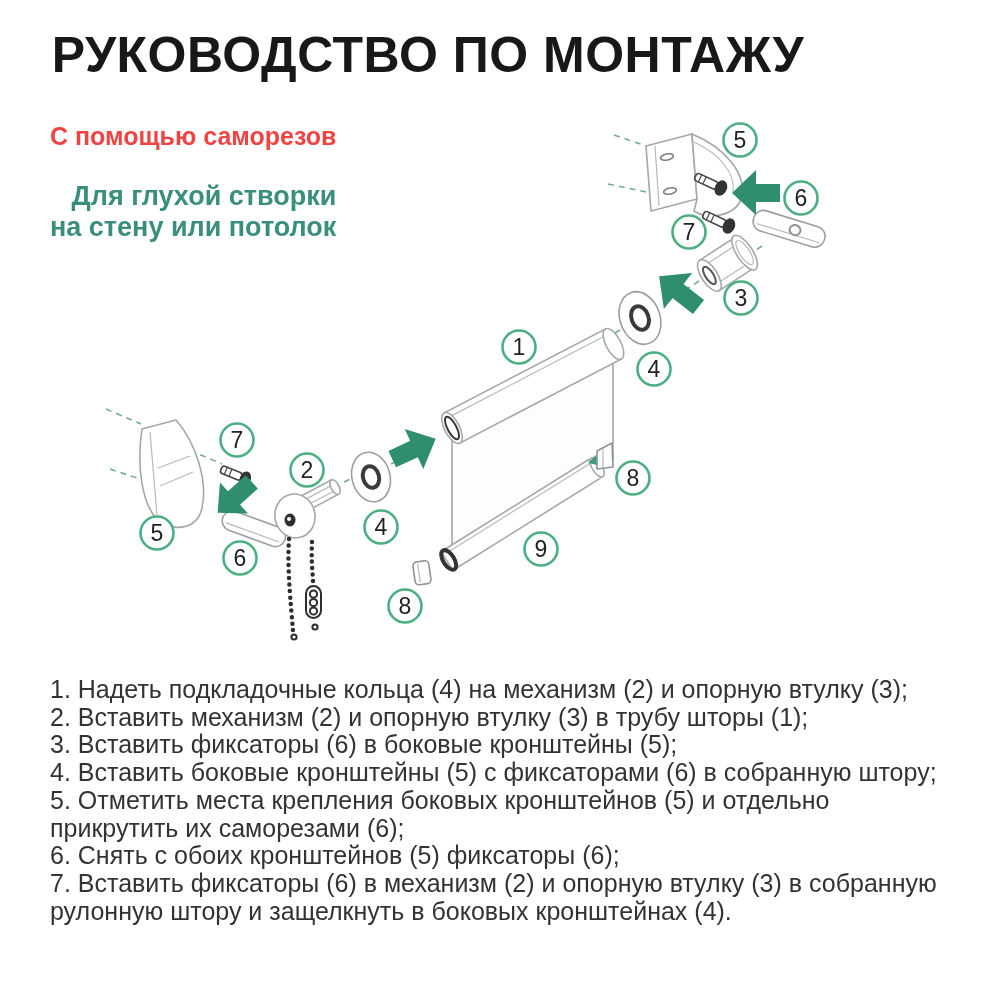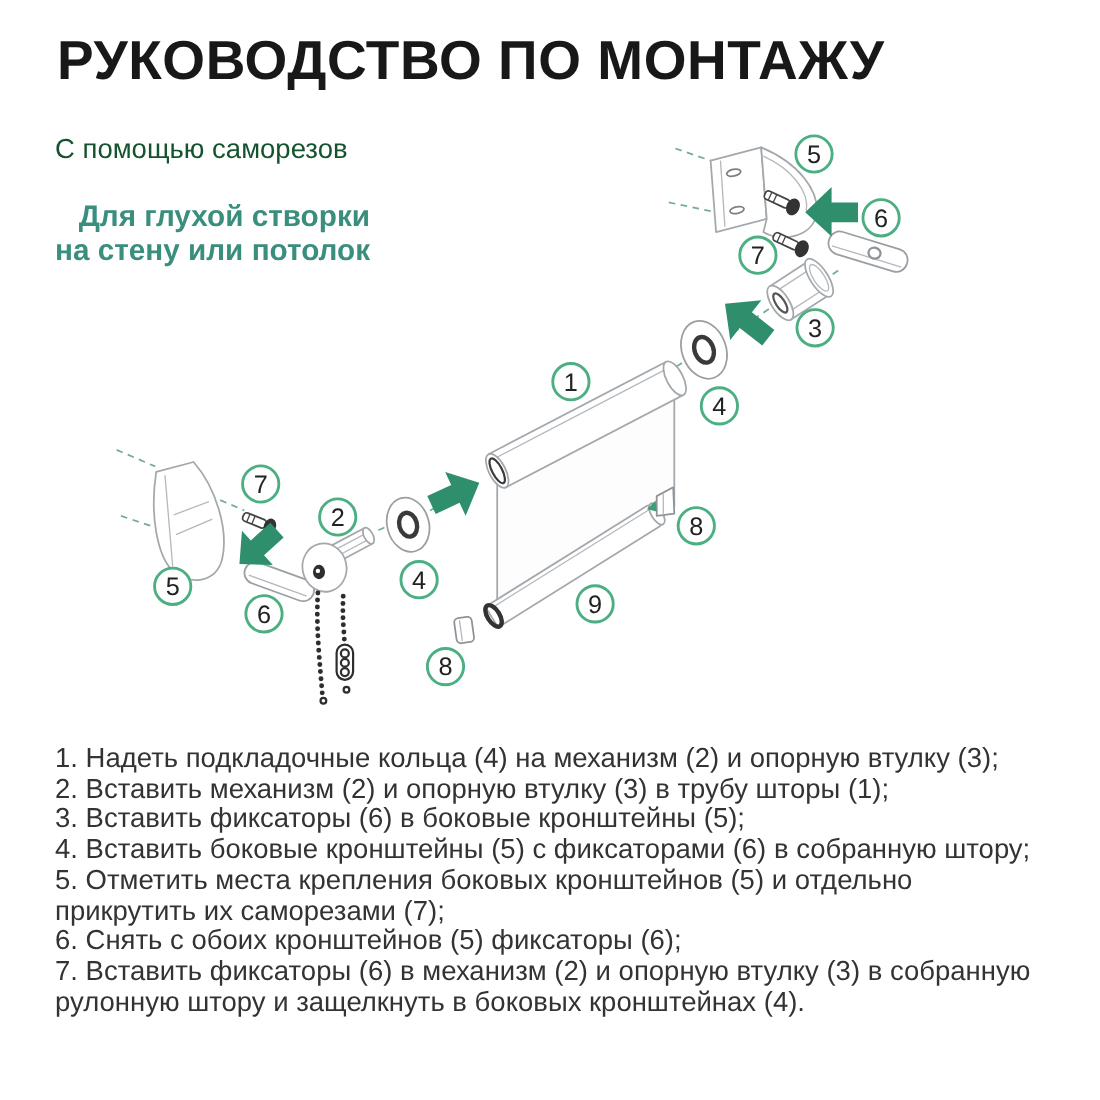--- a/index.html
+++ b/index.html
@@ -6,21 +6,21 @@
   .page{
     position:relative;width:1000px;height:1000px;background:#ffffff;overflow:hidden;
     font-family:"Liberation Sans",sans-serif;color:#1d1d1b;
   }
   .title{
     position:absolute;top:26px;left:0;width:856px;text-align:center;
     font-size:50px;font-weight:700;letter-spacing:0.5px;color:#181818;white-space:nowrap;
   }
   .subtitle{
     position:absolute;top:122px;left:50px;
-    font-size:25px;font-weight:400;color:#14532d;
+    font-size:25px;font-weight:700;color:#ef4444;
   }
   .note{
     position:absolute;top:181px;left:50px;
     font-size:27px;font-weight:700;color:#3a8e7d;line-height:31px;text-align:right;
   }
   .diagram{position:absolute;top:95px;left:0;width:1000px;height:575px;}
   .instructions{
     position:absolute;top:676px;left:50px;width:940px;
     font-size:25px;color:#333333;line-height:27.7px;font-weight:400;
   }
@@ -254,21 +254,21 @@
       <div>2. Вставить механизм (2) и опорную втулку (3) в трубу шторы (1);</div>
     </div>
     <div class="instruction">
       <div>3. Вставить фиксаторы (6) в боковые кронштейны (5);</div>
     </div>
     <div class="instruction">
       <div>4. Вставить боковые кронштейны (5) с фиксаторами (6) в собранную штору;</div>
     </div>
     <div class="instruction">
       <div>5. Отметить места крепления боковых кронштейнов (5) и отдельно</div>
-      <div>прикрутить их саморезами (7);</div>
+      <div>прикрутить их саморезами (6);</div>
     </div>
     <div class="instruction">
       <div>6. Снять с обоих кронштейнов (5) фиксаторы (6);</div>
     </div>
     <div class="instruction">
       <div>7. Вставить фиксаторы (6) в механизм (2) и опорную втулку (3) в собранную</div>
       <div>рулонную штору и защелкнуть в боковых кронштейнах (4).</div>
     </div>
   </div>
 

